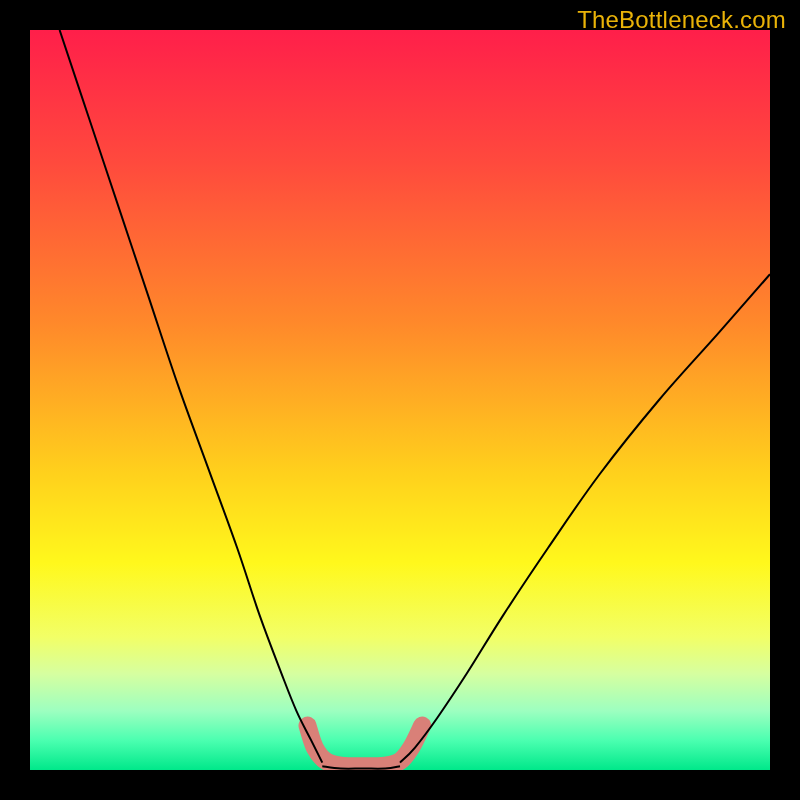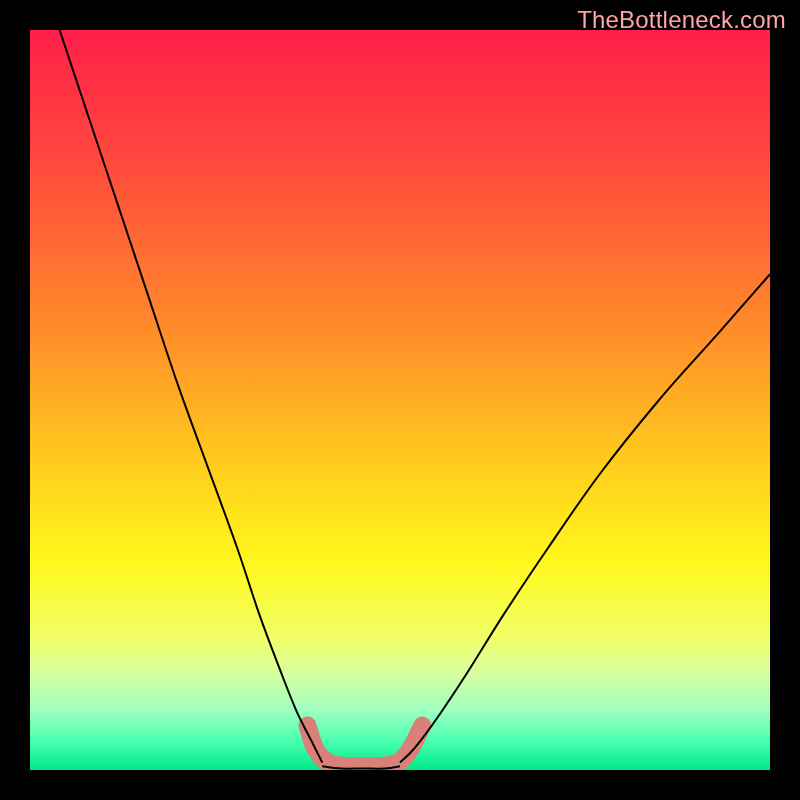--- a/index.html
+++ b/index.html
@@ -39,21 +39,21 @@
     top: 0;
     width: 740px;
     height: 740px;
   }
   .watermark {
     position: absolute;
     top: 6px;
     right: 14px;
     font-family: Arial, Helvetica, sans-serif;
     font-size: 24px;
-    color: #fca5a5;
+    color: #eab308;
     letter-spacing: 0.2px;
     user-select: none;
   }
 </style>
 </head>
 <body>
 
 <div class="frame">
   <div class="plot">
     <svg class="gradient" viewBox="0 0 740 740" preserveAspectRatio="none">

